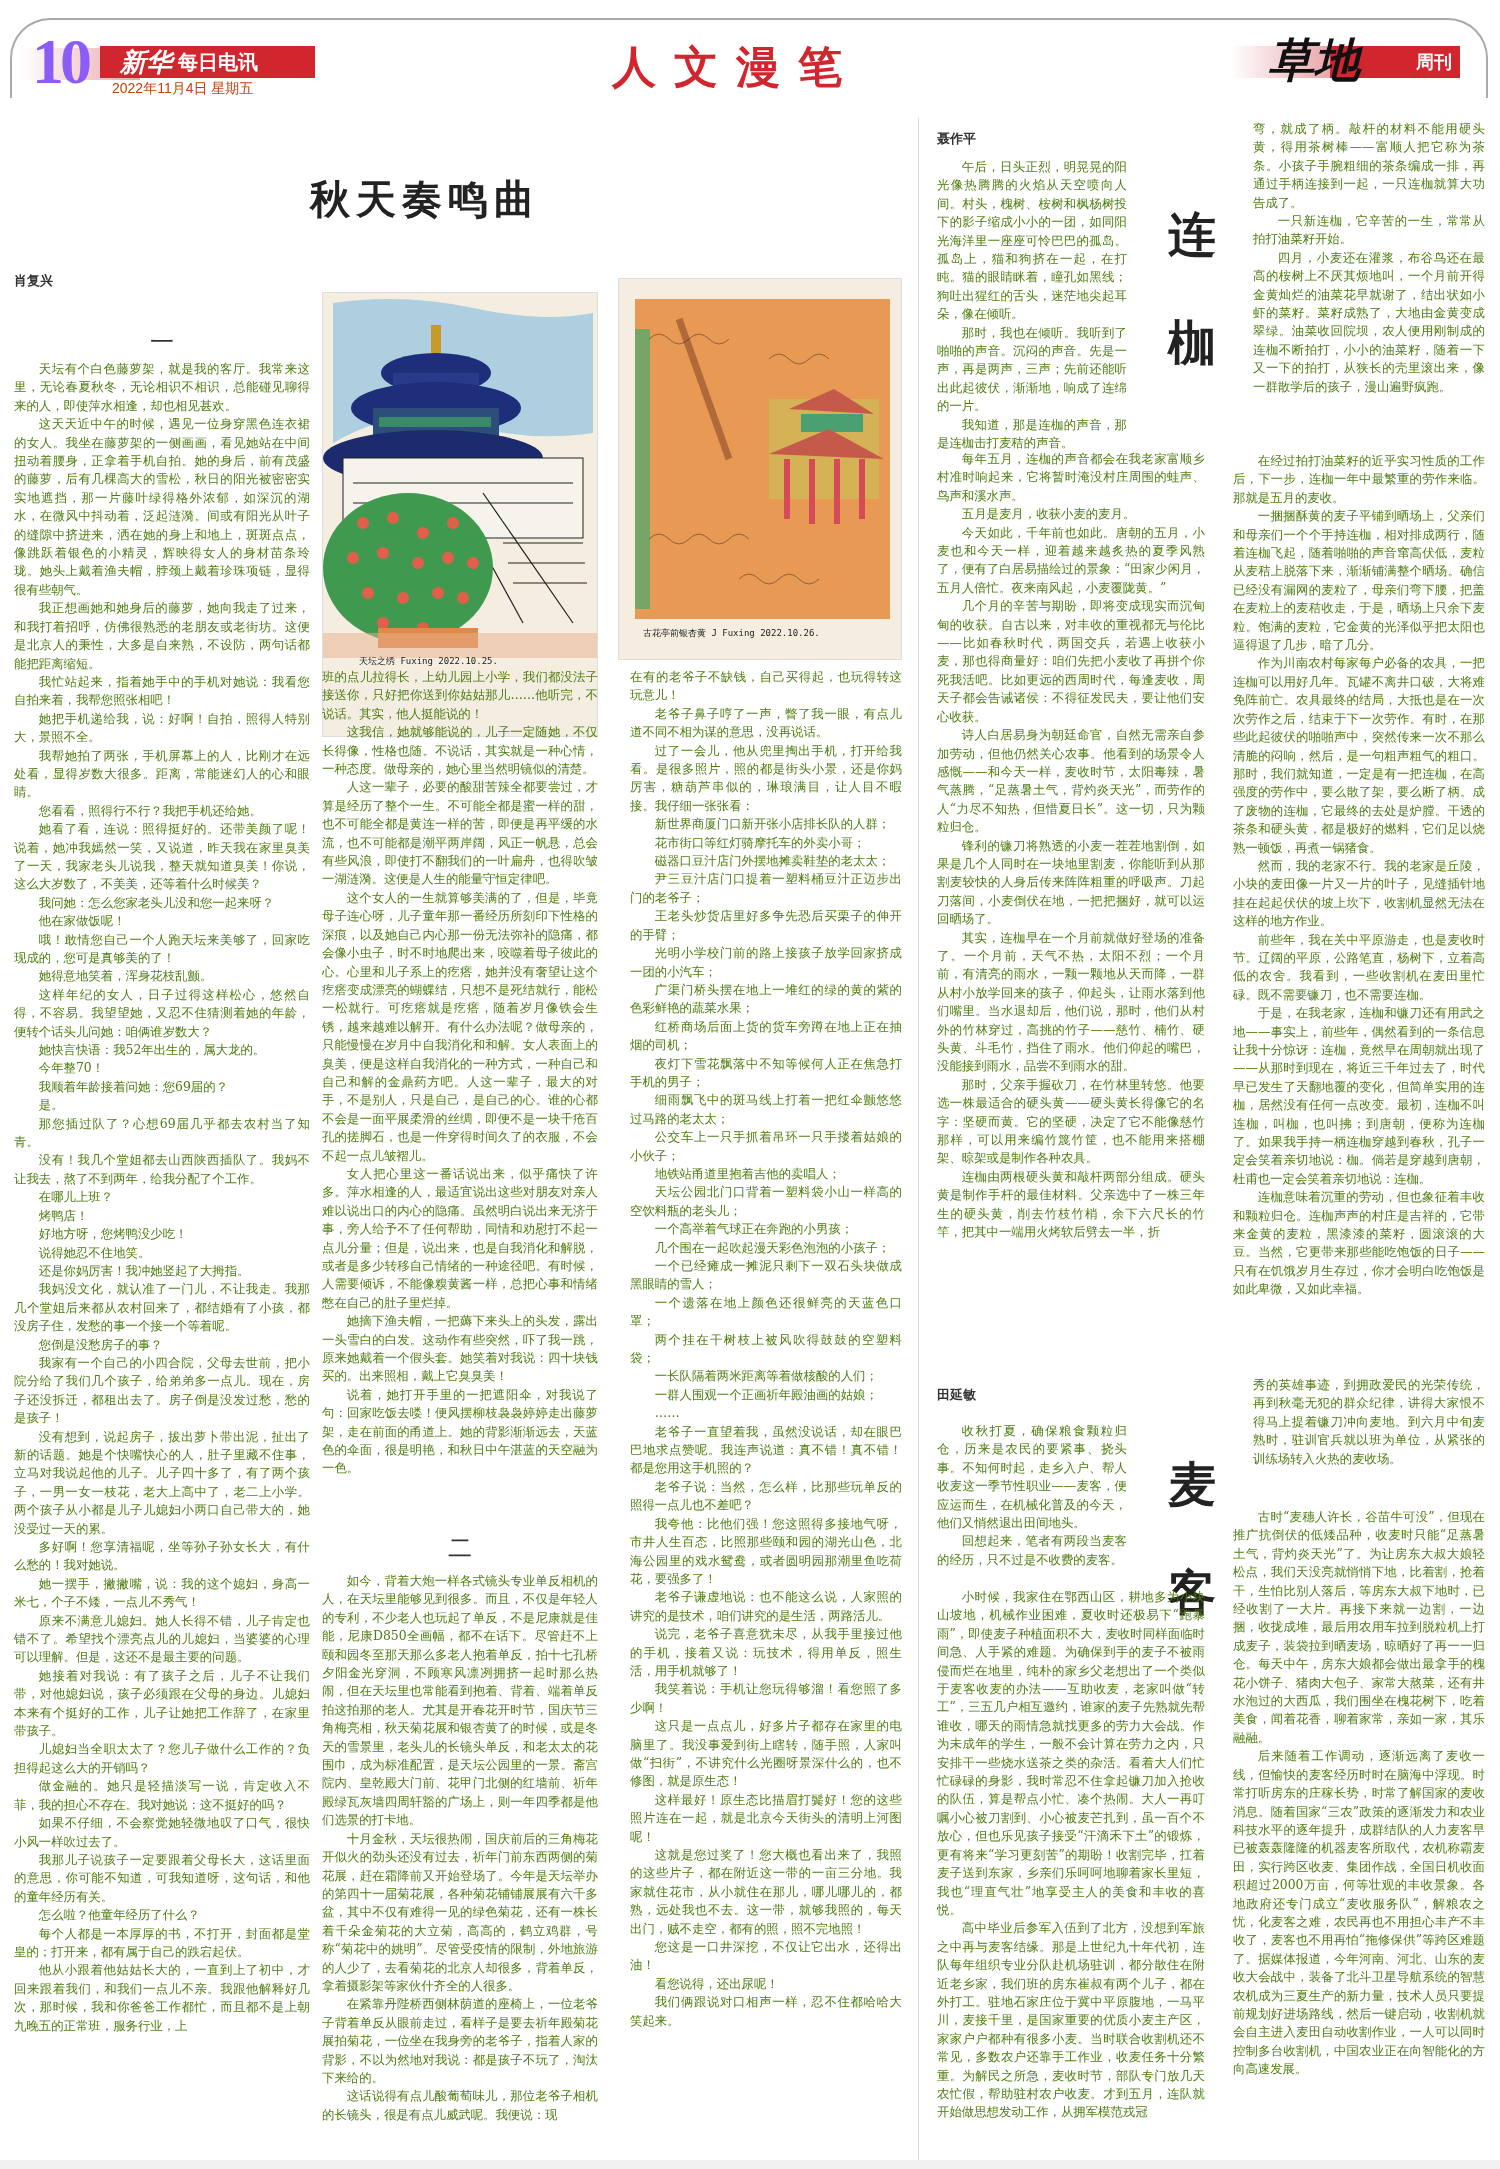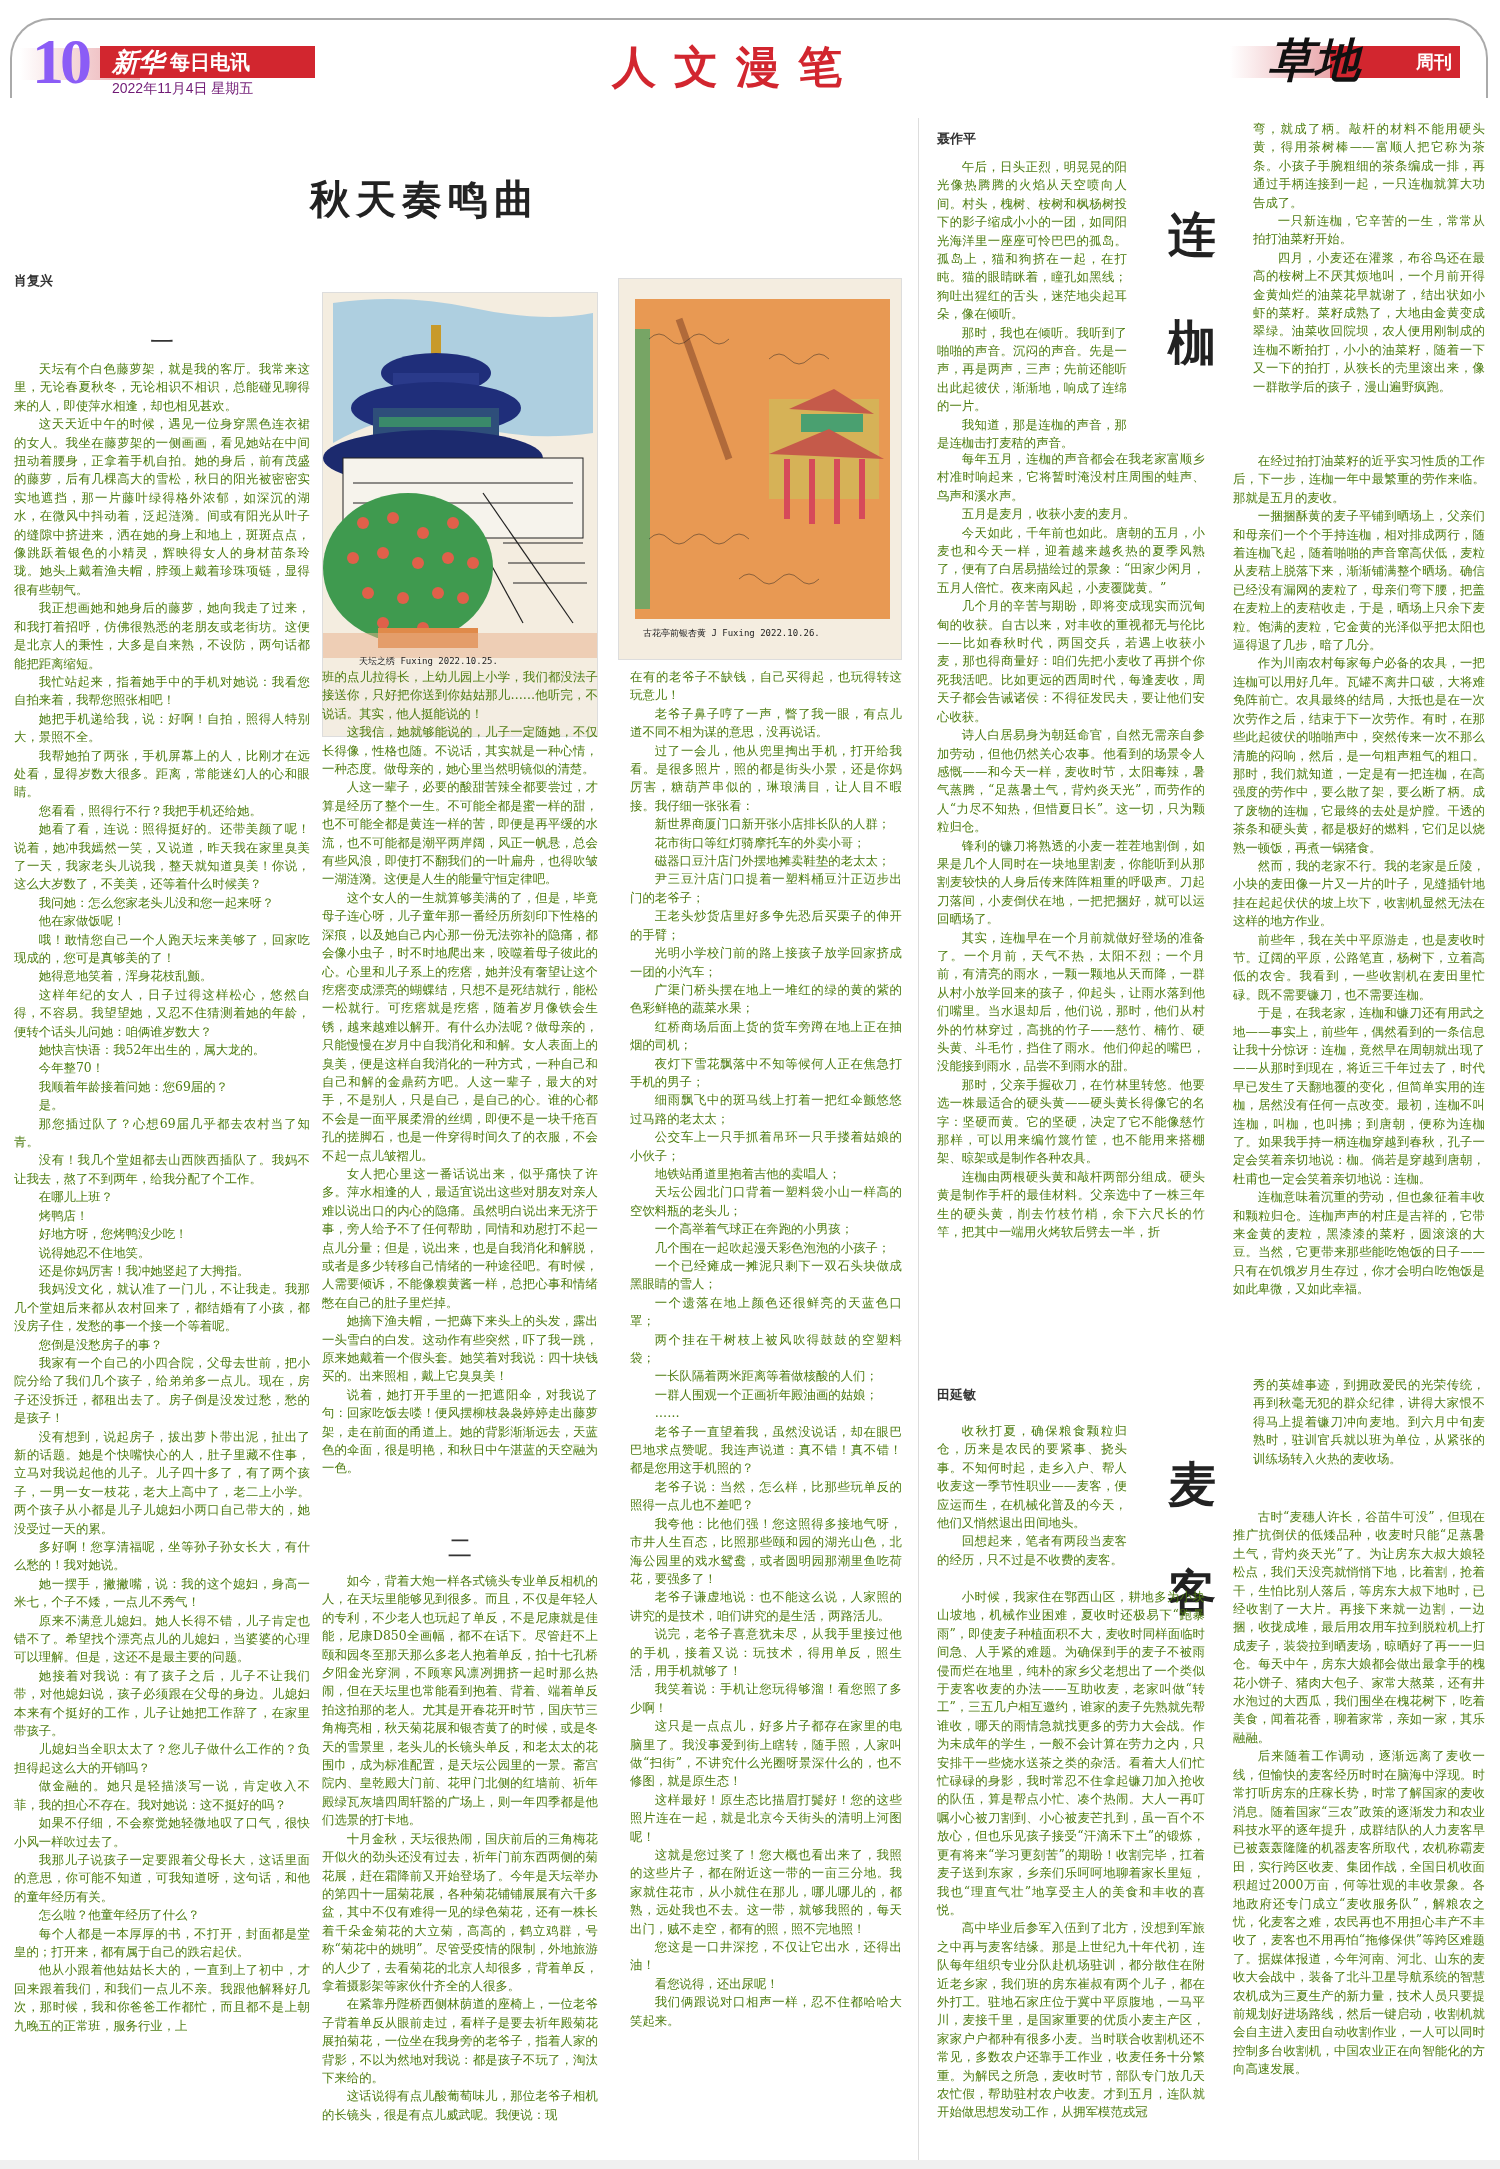--- a/index.html
+++ b/index.html
@@ -1,24 +1,24 @@
 <!DOCTYPE html>
 <html><head>
 <meta charset="utf-8">
 <style>
 *{box-sizing:border-box;margin:0;padding:0}
 html,body{width:1500px;height:2169px;background:#fff;overflow:hidden}
 body{font-family:"DejaVu Serif","Liberation Serif",serif;color:#333;position:relative}
 .masthead{position:absolute;left:10px;top:18px;width:1478px;height:80px;border:2px solid #aaa;border-bottom:none;border-radius:40px 40px 0 0}
 .pnum{position:absolute;left:32px;top:30px;font-family:"Liberation Serif",serif;font-weight:bold;font-size:64px;color:#8b5cf6;line-height:64px;letter-spacing:-4px}
 .pnum-bg{position:absolute;left:20px;top:48px;width:120px;height:32px;background:linear-gradient(90deg,rgba(255,255,255,0),#e9a7ab)}
-.brand{position:absolute;left:100px;top:46px;height:32px;width:215px;background:#d2262f;color:#fff;display:flex;align-items:center;padding-left:12px}
+.brand{position:absolute;left:100px;top:46px;height:32px;width:215px;background:#d2262f;color:#fff;display:flex;align-items:center;padding-left:20px}
 .brand .b1{font-family:"DejaVu Serif",serif;font-style:italic;font-weight:bold;font-size:26px;margin-right:6px;color:#fff}
 .brand .b2{font-family:"DejaVu Sans",sans-serif;font-weight:bold;font-size:20px}
-.date{position:absolute;left:112px;top:80px;font-family:"Liberation Sans",sans-serif;font-size:14px;color:#701a75}
+.date{position:absolute;left:112px;top:80px;font-family:"Liberation Sans",sans-serif;font-size:14px;color:#c2410c}
 .section-title{position:absolute;left:612px;top:38px;font-family:"DejaVu Serif",serif;font-weight:bold;font-size:44px;color:#d2262f;letter-spacing:18px}
 .weekly{position:absolute;right:40px;top:46px;height:32px;width:130px;background:#d2262f;color:#fff;font-family:"DejaVu Sans",sans-serif;font-weight:bold;font-size:18px;display:flex;align-items:center;justify-content:flex-end;padding-right:8px}
 .weekly-bg{position:absolute;right:170px;top:46px;width:100px;height:32px;background:linear-gradient(90deg,rgba(255,255,255,0),#e9a7ab)}
 .weekly-cal{position:absolute;right:140px;top:30px;font-family:"DejaVu Serif",serif;font-style:italic;font-weight:bold;font-size:46px;color:#111}
 .divider-v{position:absolute;left:918px;top:118px;width:1px;height:2045px;background:#ddd}
 .title1{position:absolute;left:310px;top:172px;font-family:"DejaVu Serif",serif;font-weight:bold;font-size:40px;color:#222;letter-spacing:6px}
 .author{position:absolute;font-family:"DejaVu Sans",sans-serif;font-size:13px;font-weight:bold;color:#333}
 .secnum{position:absolute;font-family:"DejaVu Sans",sans-serif;font-size:24px;color:#333;text-align:center}
 .col{position:absolute;font-size:12.4px;line-height:18.4px;color:#4d7c0f;text-align:justify}
 .col p{text-indent:2em}

